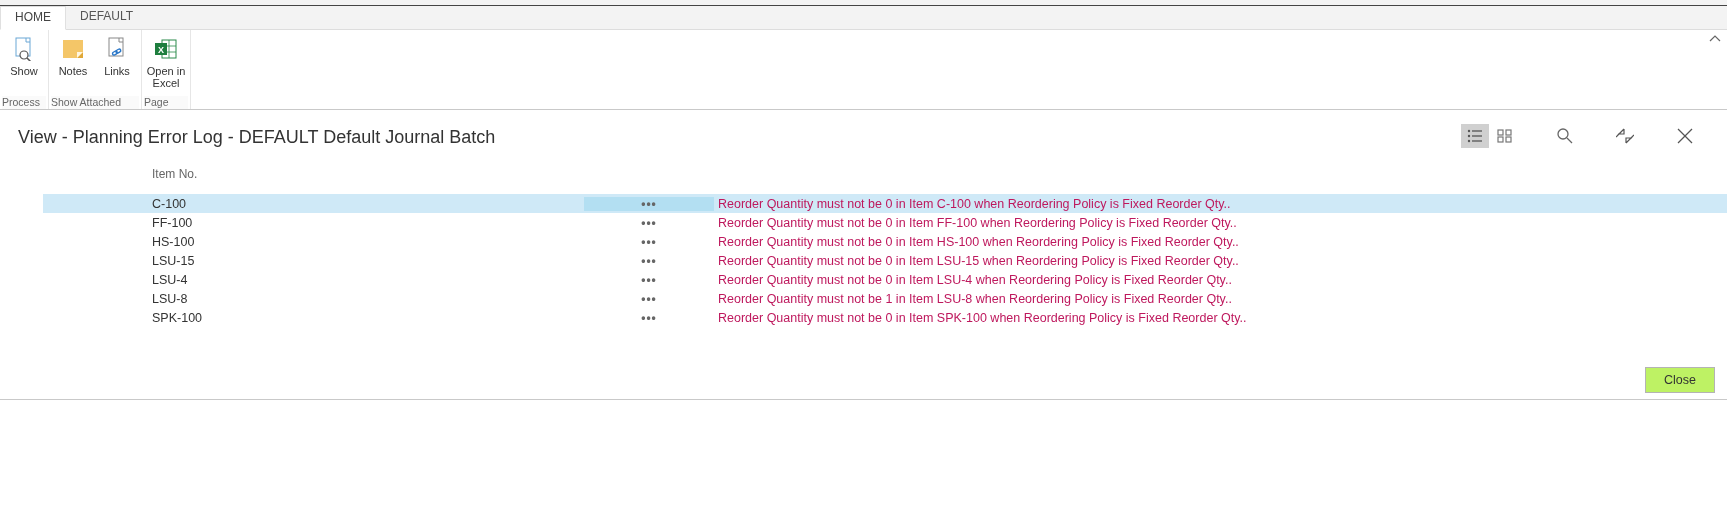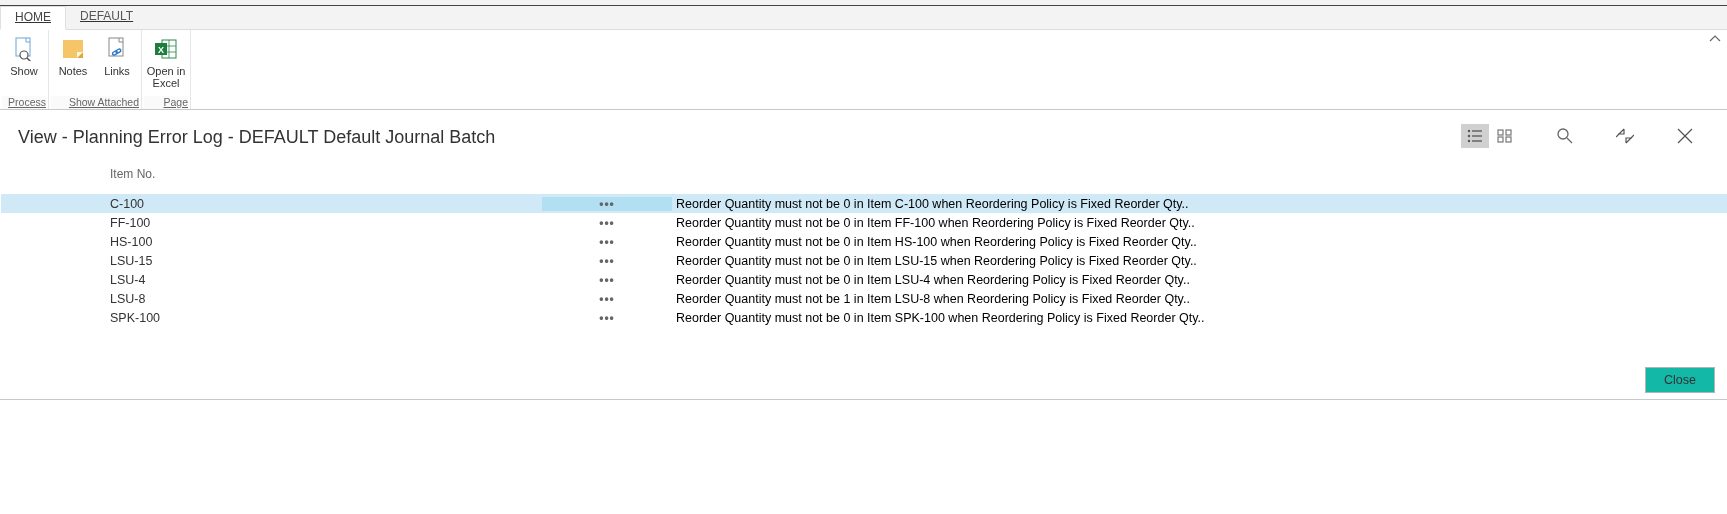--- a/index.html
+++ b/index.html
@@ -18,21 +18,20 @@
     border-bottom: 1px solid #444;
   }
 
   
   .ribbon-tabs {
     display: flex;
     background: #f3f3f3;
     height: 24px;
     font-size: 12px;
     align-items: stretch;
-    text-decoration: underline;
   }
   .ribbon-tab {
     padding: 3px 14px 3px 14px;
     text-align: center;
     cursor: default;
     color: #555;
     border-bottom: 1px solid #ddd;
     white-space: nowrap;
   }
   .ribbon-tab.active {
@@ -85,23 +84,22 @@
     display: flex;
     align-items: center;
     justify-content: center;
   }
   .ribbon-group-label {
     font-size: 10.5px;
     color: #666;
     padding-bottom: 1px;
     white-space: nowrap;
     align-self: stretch;
-    text-align: right;
+    text-align: left;
     background: #fafafa;
-    text-decoration: underline;
   }
   .ribbon-collapse {
     position: absolute;
     right: 6px;
     top: 4px;
     font-size: 11px;
     color: #666;
   }
 
   
@@ -132,42 +130,43 @@
     cursor: default;
     margin-left: 2px;
   }
   .tool-icon svg { display: block; }
   .tool-icon.active { background: #d0d0d0; color: #444; }
   .tool-group { display:flex; margin-right: 30px; }
   .tool-group:last-child { margin-right: 0; }
 
   
   .table-wrap {
-    padding-left: 1px;
+    padding-left: 17px;
+    margin-left: 26px;
   }
   .grid {
     width: 100%;
   }
   .grid-header, .grid-row {
     display: flex;
     align-items: center;
     height: 19px;
     font-size: 12.5px;
   }
   .grid-header {
     height: 40px;
     color: #666;
     font-size: 12px;
     align-items: center;
   }
   .col-margin { width: 107px; flex: 0 0 auto; }
   .col-item   { width: 434px; flex: 0 0 auto; padding-left: 2px; }
   .col-dots   { width: 130px; flex: 0 0 auto; text-align: center; color: #777; letter-spacing: 1px; }
   .col-desc   { flex: 1; padding-left: 4px; }
-  .grid-row .col-desc { color: #000000; }
+  .grid-row .col-desc { color: #be185d; }
   .grid-row { border-top: 1px solid transparent; }
   .grid-row .col-item { color: #333; }
   .grid-row.selected {
     background: #cfe9f7;
   }
   .grid-row.selected .col-dots {
     background: #b3dff2;
   }
   .ellipsis {
     display: inline-block;
@@ -179,21 +178,21 @@
   
   .footer {
     display: flex;
     justify-content: flex-end;
     padding: 6px 12px 6px 12px;
     margin-top: 34px;
     border-bottom: 1px solid #c9c9c9;
   }
   .close-btn {
     border: 1px solid #b4b4b4;
-    background: #14b8a6;
+    background: #bef264;
     font-size: 12.5px;
     color: #333;
     padding: 5px 18px;
     cursor: default;
   }
 </style>
 </head>
 <body>
 
 <div class="top-bar"></div>

